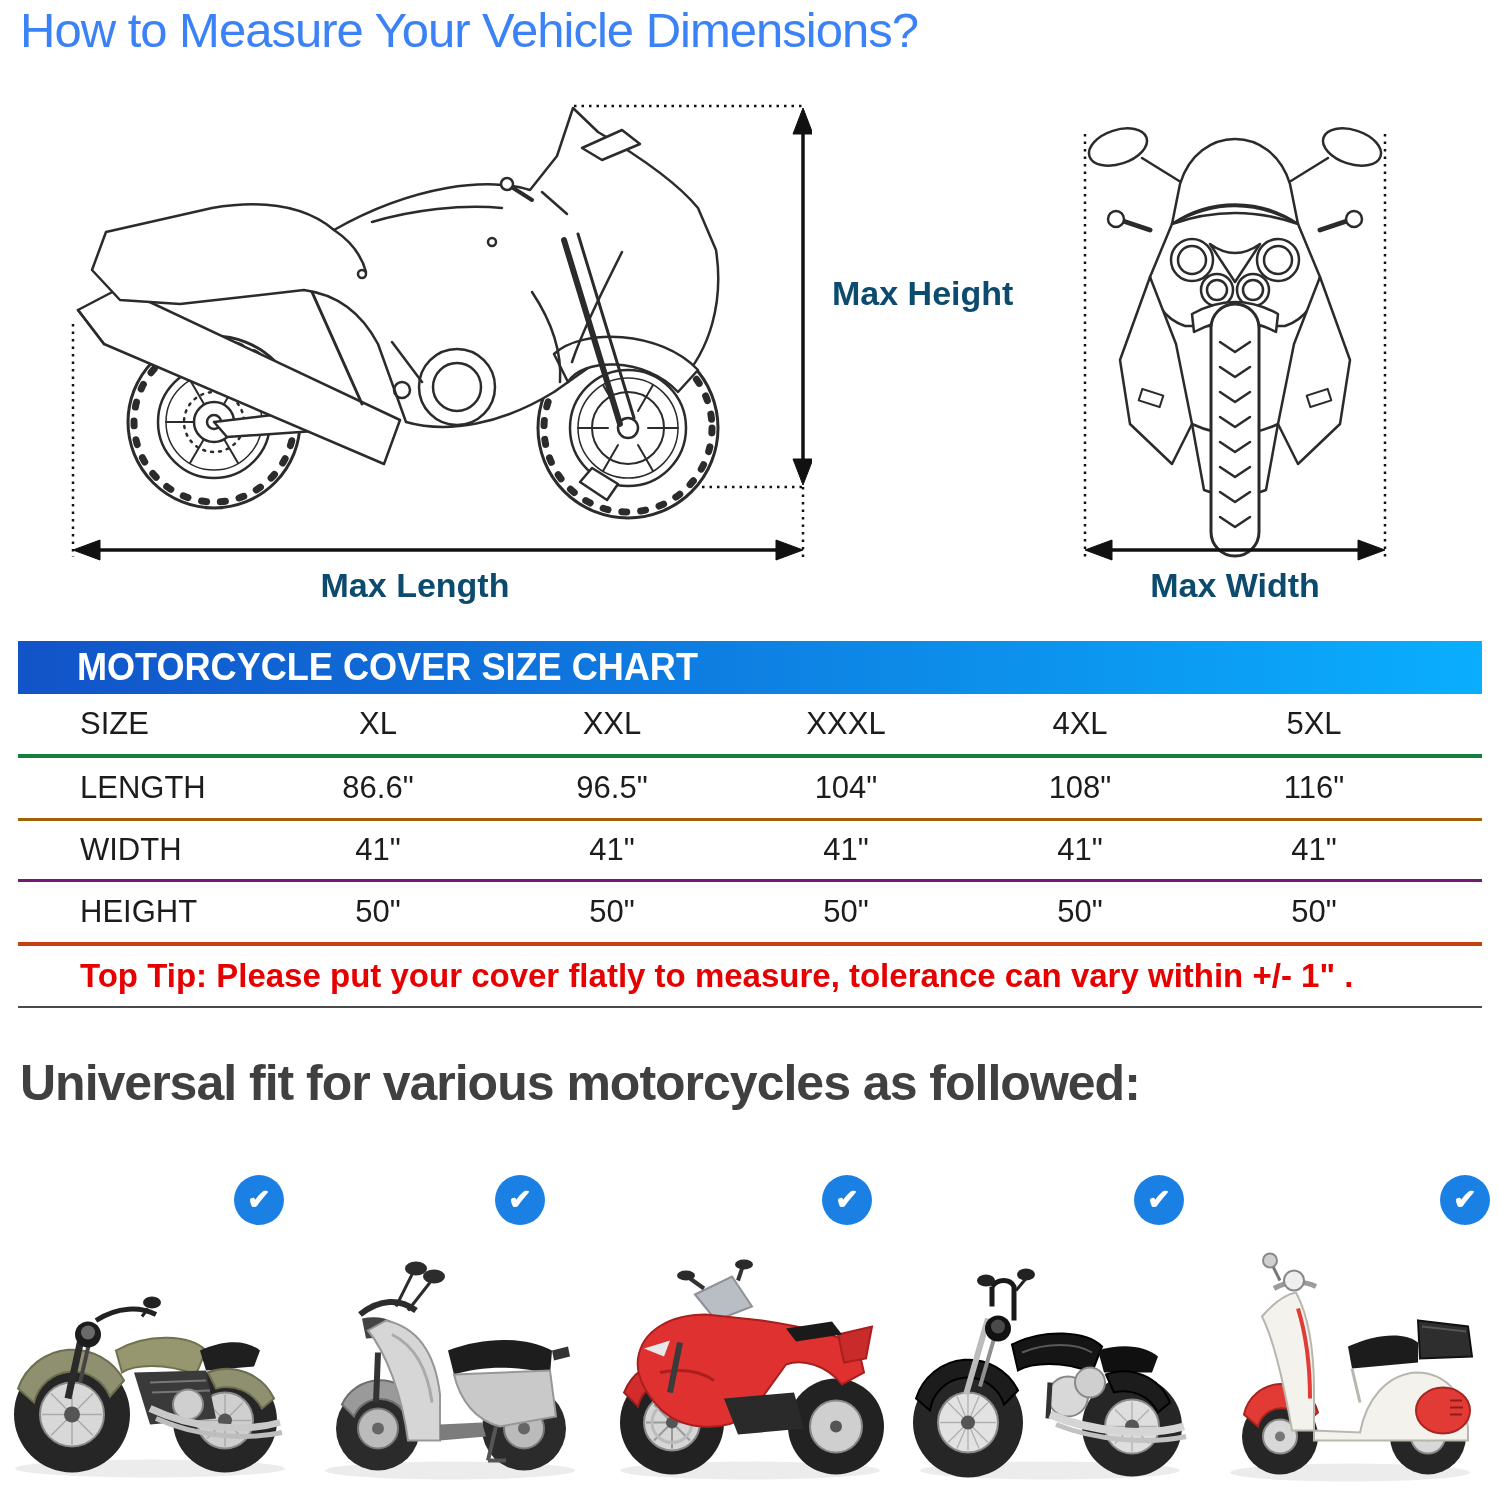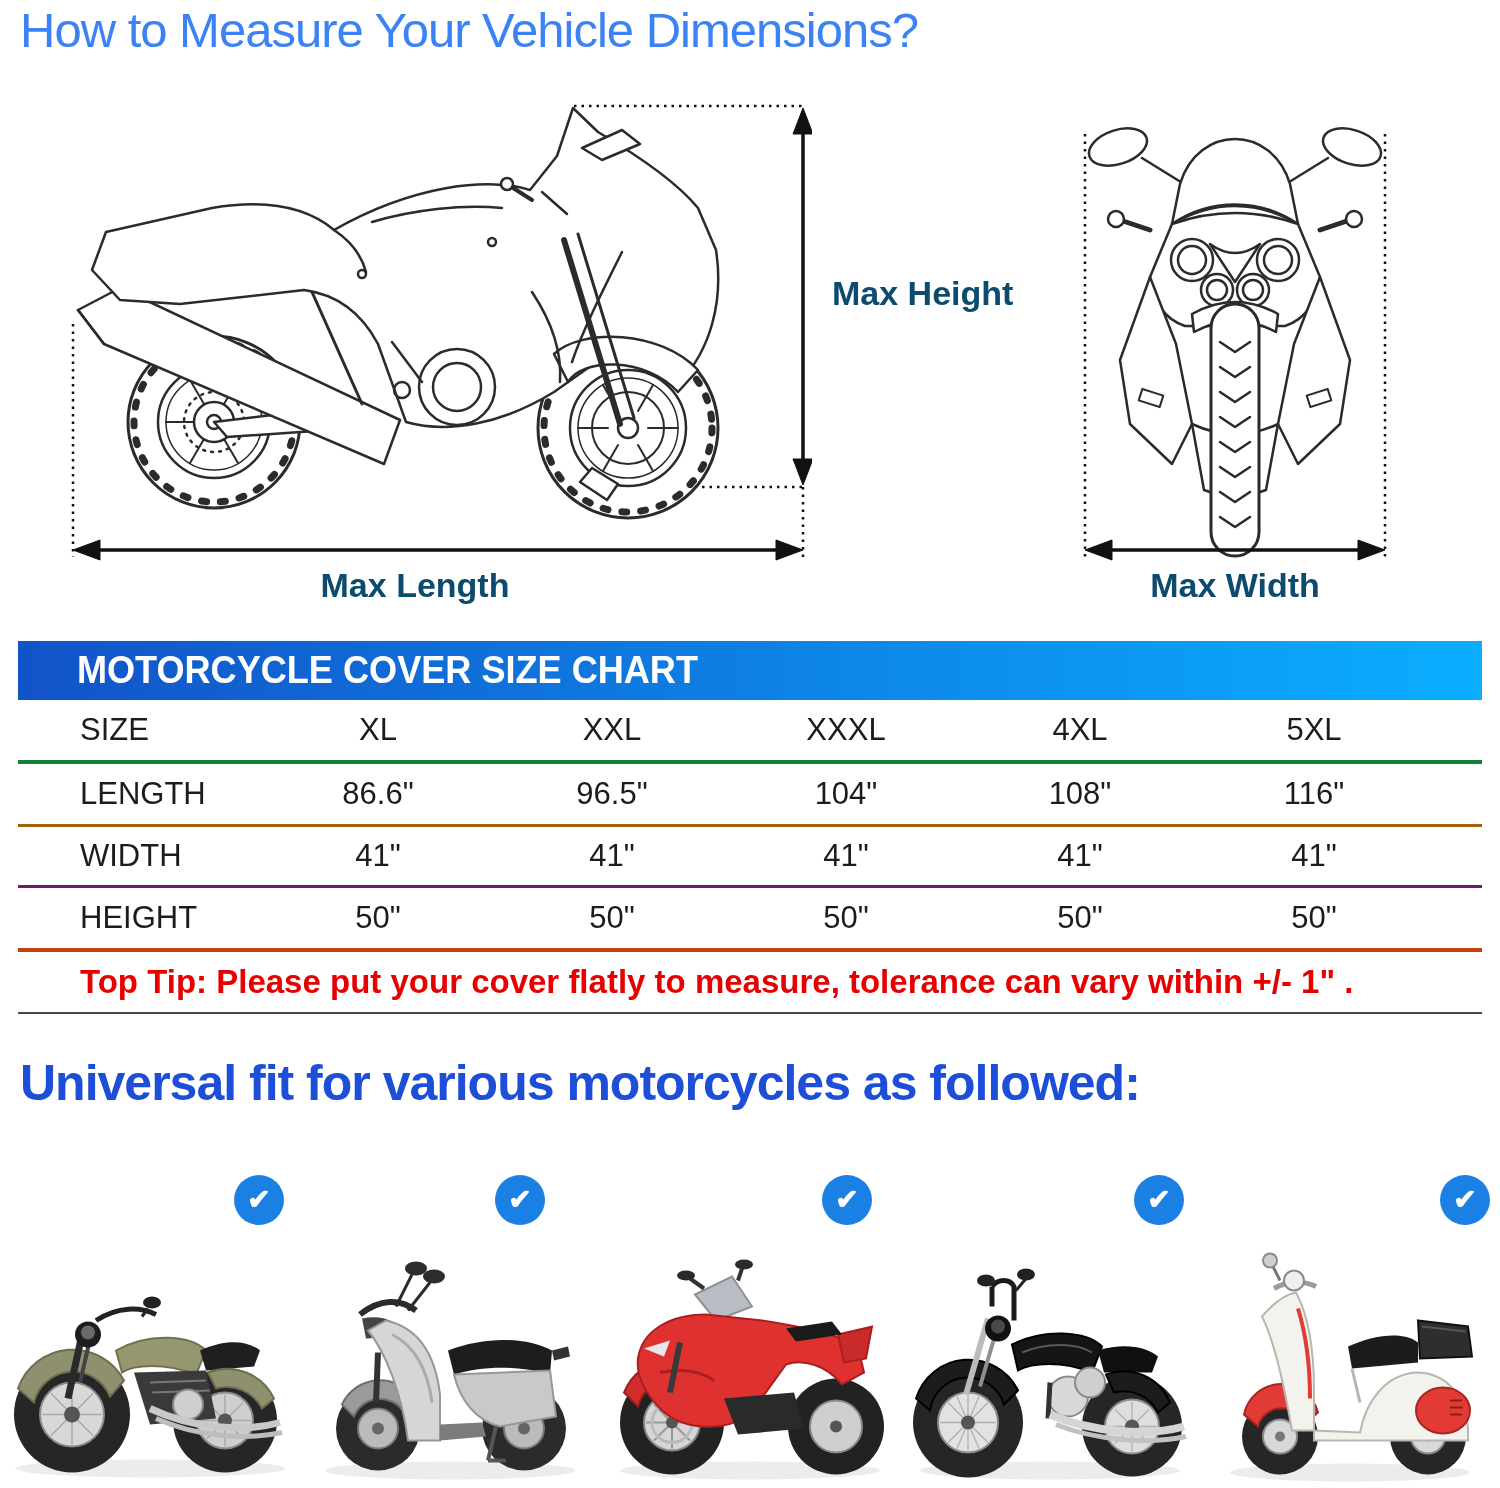--- a/index.html
+++ b/index.html
@@ -2,28 +2,28 @@
 <html><head>
 <meta charset="utf-8">
 <style>
   html,body{margin:0;padding:0;background:#fff;}
   body{width:1500px;height:1488px;position:relative;overflow:hidden;
        font-family:"Liberation Sans",sans-serif;color:#1c1c1c;}
   .abs{position:absolute;}
 
   
   .h1{left:20px;top:2px;font-size:49px;font-weight:400;letter-spacing:-1px;color:#3b82f6;}
-  .h2{left:20px;top:1054px;font-size:50px;font-weight:800;letter-spacing:-1px;color:#1d4ed8;}
+  .h2{left:20px;top:1054px;font-size:50px;font-weight:800;letter-spacing:-1px;color:#404040;}
 
   
   .dim-label{font-size:34px;font-weight:700;color:#0c4a6e;}
 
   
   .chart{left:18px;top:641px;width:1464px;}
-  .t-head{height:59px;background:linear-gradient(90deg,#1253c8 0%,#0aaefe 100%);
+  .t-head{height:53px;background:linear-gradient(90deg,#1253c8 0%,#0aaefe 100%);
           display:flex;align-items:center;}
   .t-head span{color:#fff;font-size:38px;font-weight:800;padding-left:62px;
                letter-spacing:0px;transform:scaleX(.95);transform-origin:left center;white-space:nowrap;}
   .t-row{display:grid;grid-template-columns:243px 234px 234px 234px 234px 234px;align-items:center;}
   .t-label{padding-left:62px;font-size:31px;}
   .t-cell{text-align:center;font-size:31px;}
   .r-size{height:60px;border-bottom:4px solid #15803d;}
   .r-length{height:60px;border-bottom:3px solid #a16207;}
   .r-width{height:58px;border-bottom:3px solid #701a75;}
   .r-height{height:60px;border-bottom:4px solid #c2410c;}

